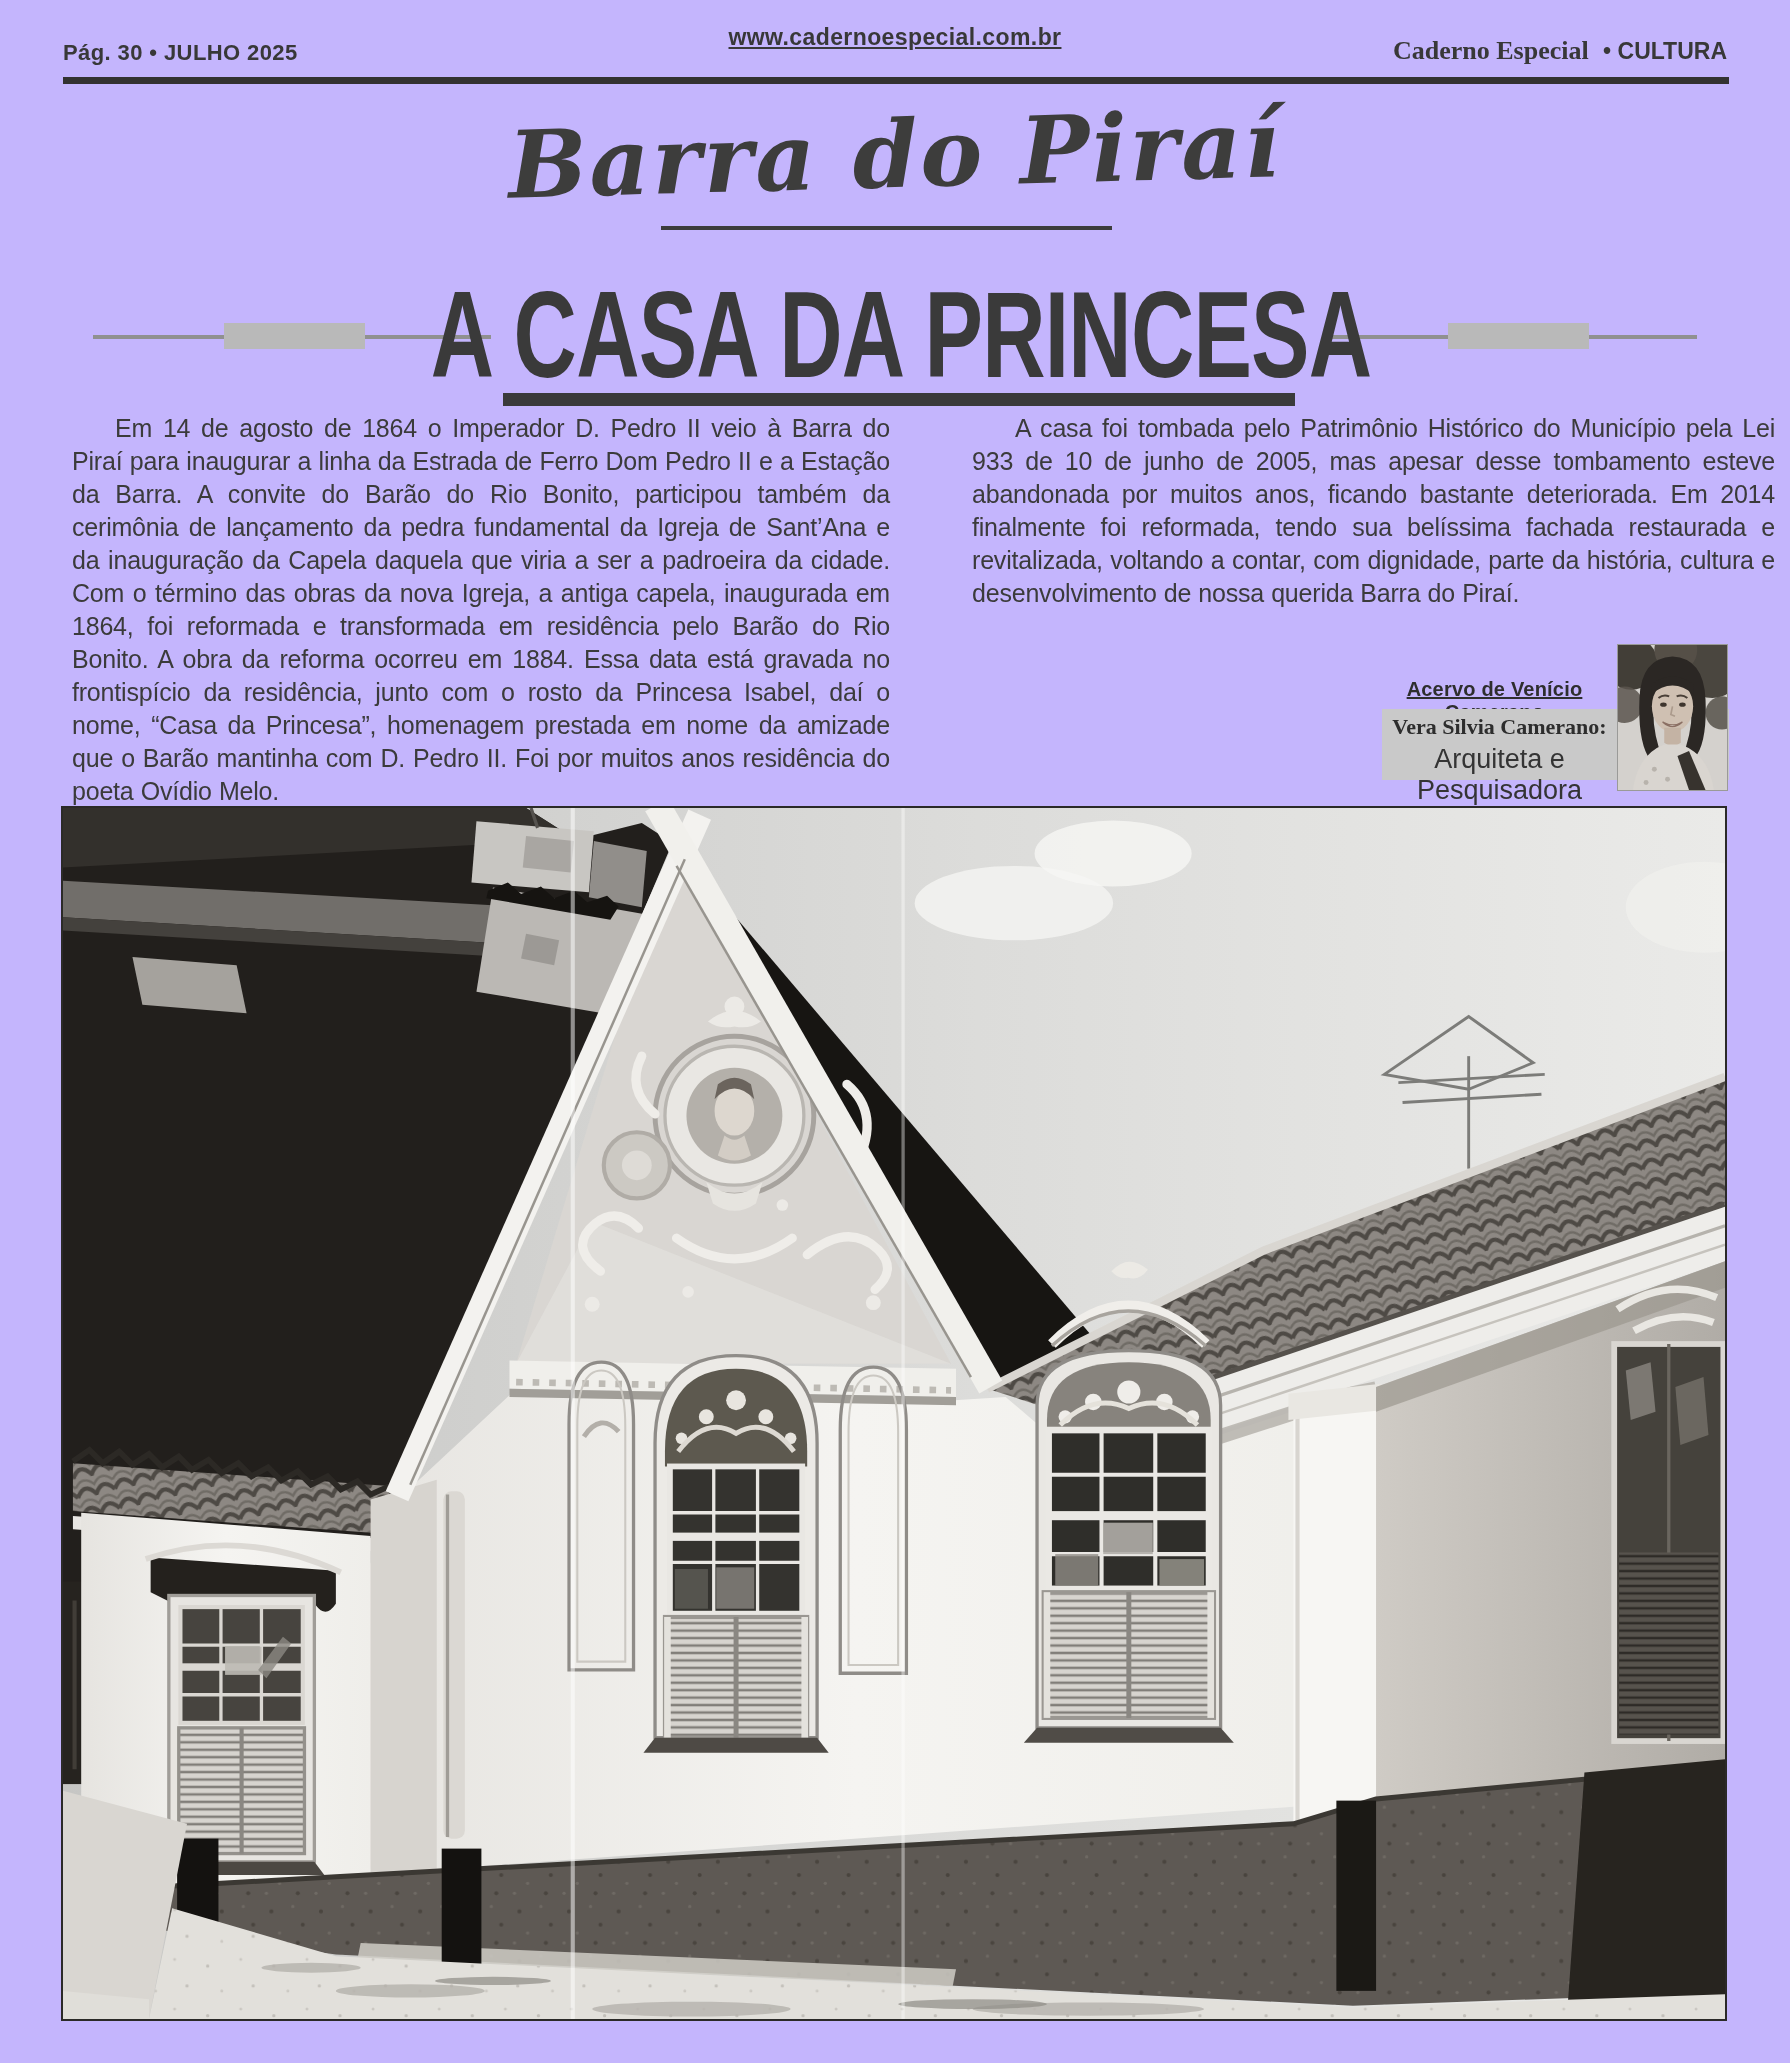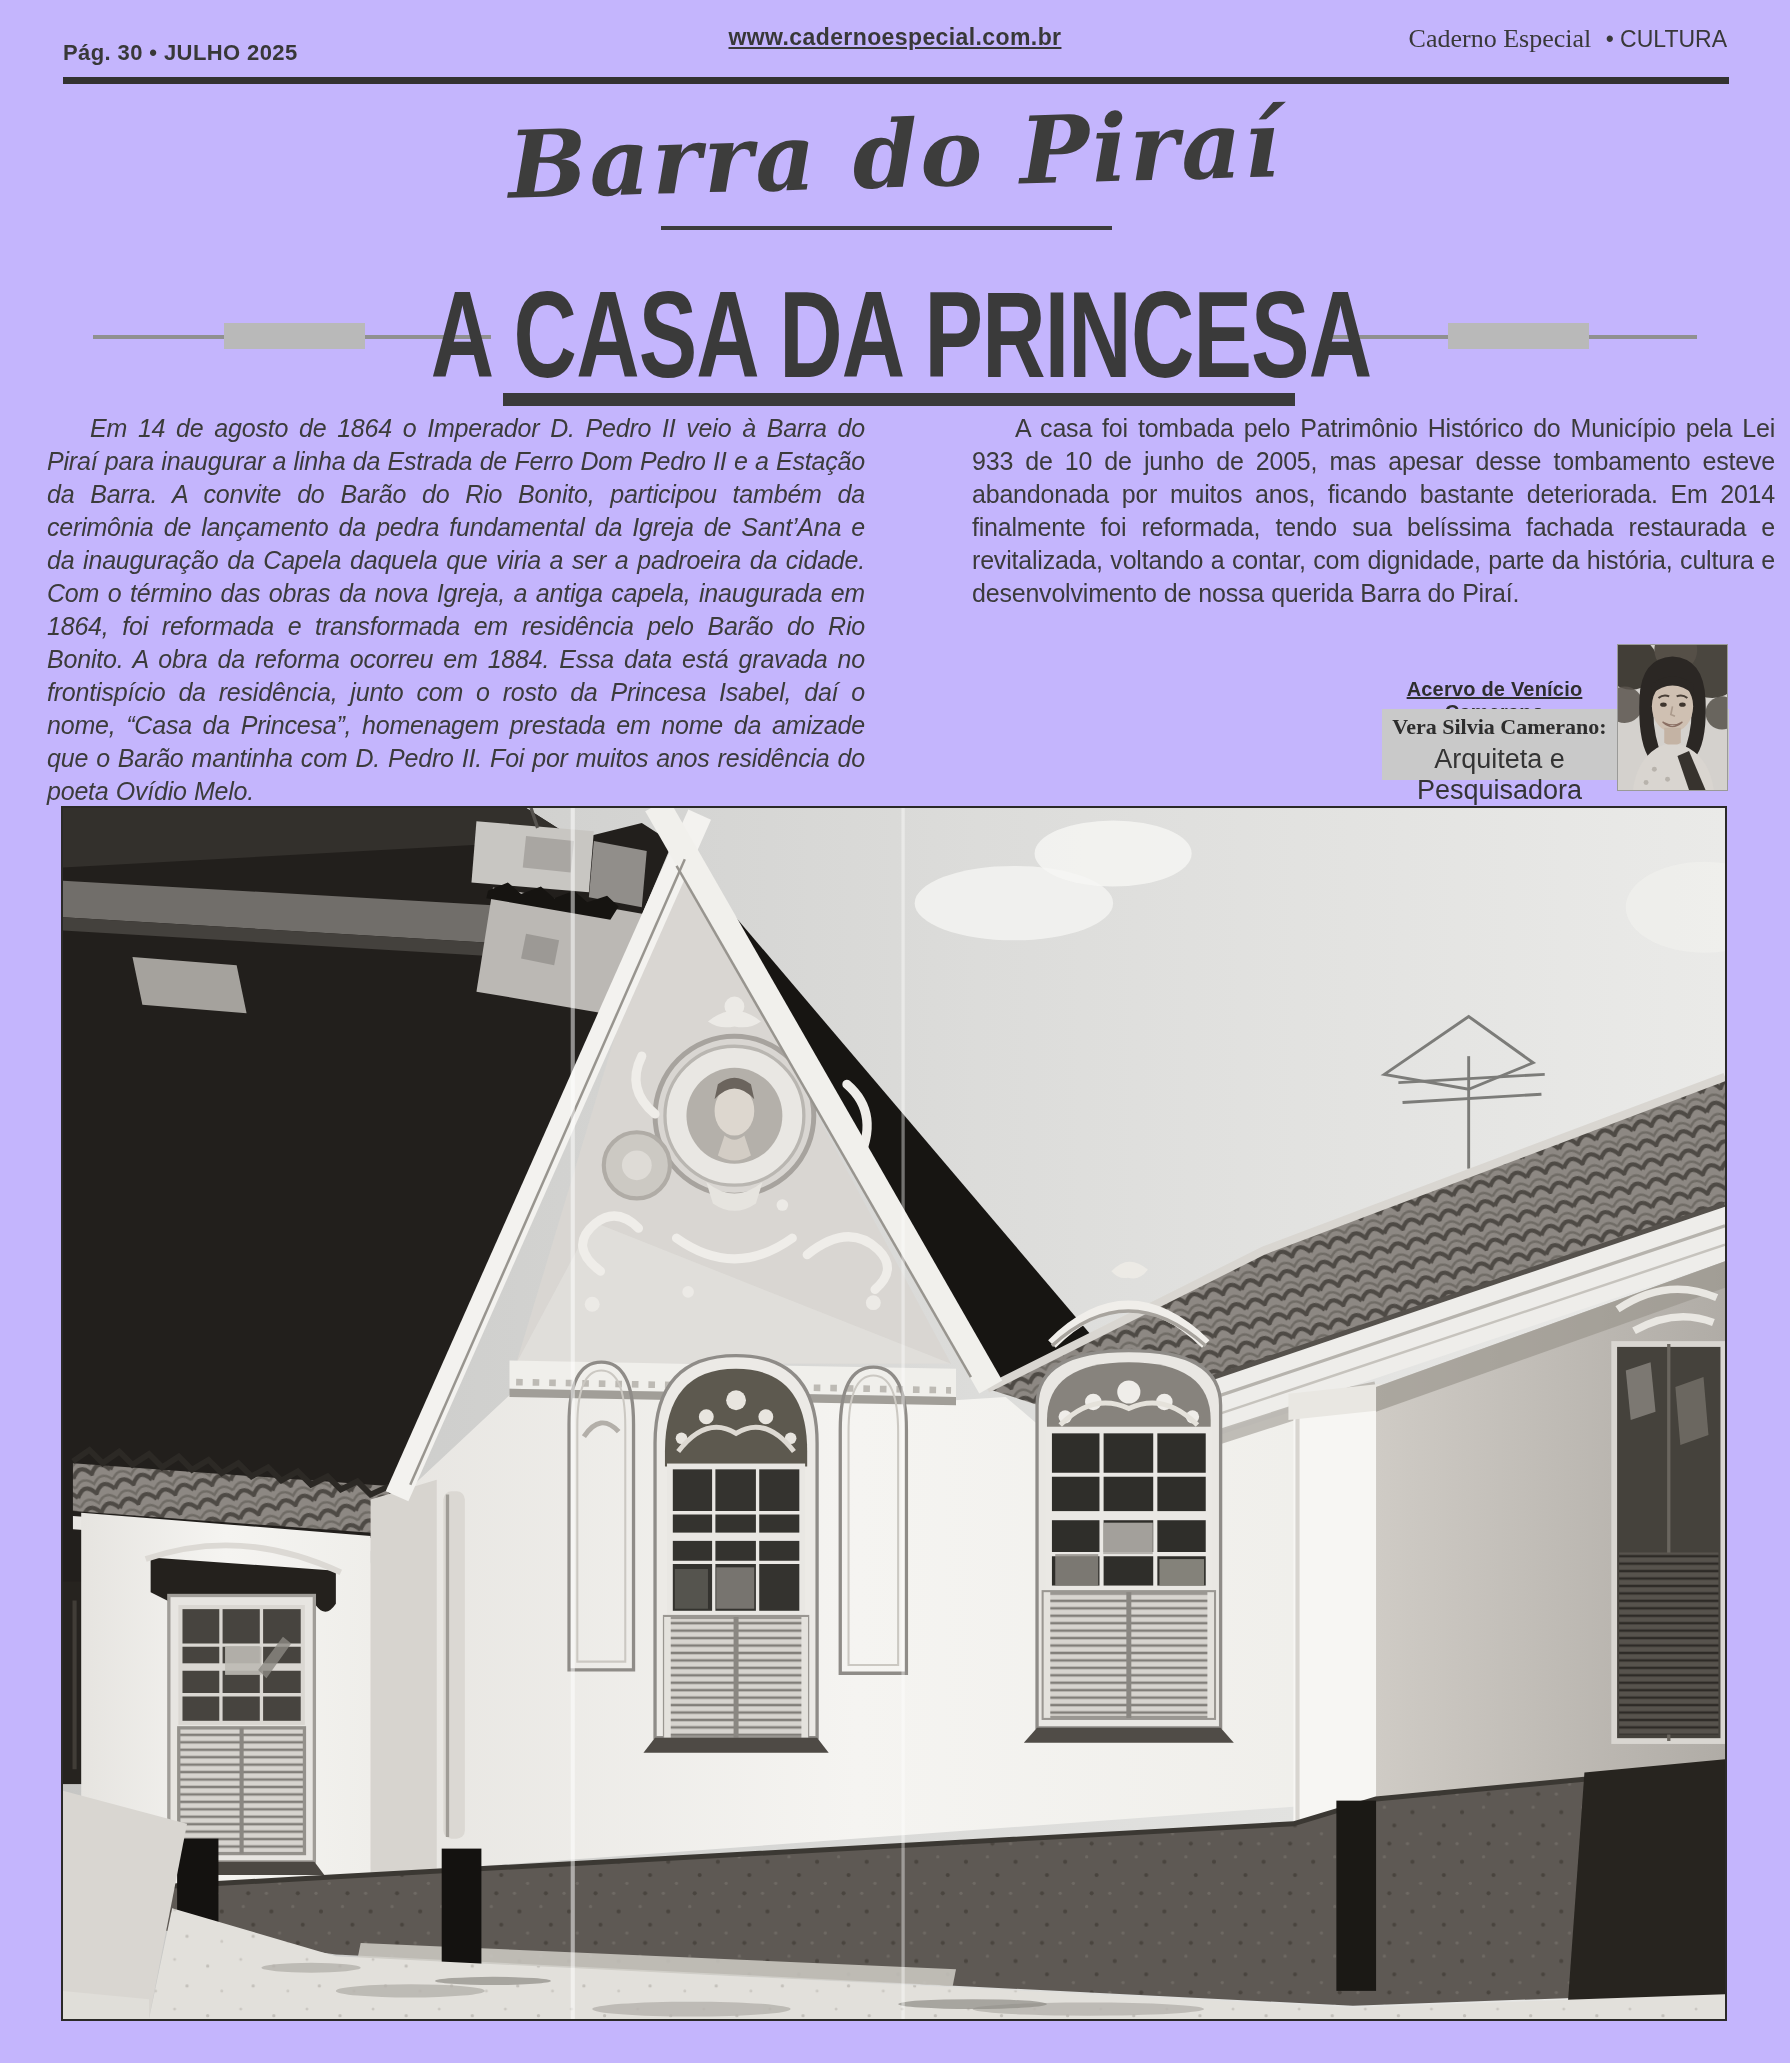--- a/index.html
+++ b/index.html
@@ -3,21 +3,21 @@
 <meta charset="utf-8">
 <style>
   html,body{margin:0;padding:0;background:#e8e8e8;}
   .page{
     position:relative;width:1790px;height:2064px;background:#c4b5fd;
     font-family:"Liberation Sans",sans-serif;color:#383838;overflow:hidden;
   }
   
   .hdr-left{position:absolute;left:63px;top:40px;font-size:22px;font-weight:bold;letter-spacing:0.4px;}
   .hdr-center{position:absolute;left:0;right:0;top:24px;text-align:center;font-size:23px;font-weight:bold;text-decoration:underline;letter-spacing:0.4px;}
-  .hdr-right{position:absolute;right:63px;top:24px;font-size:22px;font-weight:normal;text-align:left;white-space:nowrap;}
+  .hdr-right{position:absolute;right:63px;top:36px;font-size:22px;font-weight:bold;text-align:left;white-space:nowrap;}
   .hdr-right .serif{font-family:"Liberation Serif",serif;font-size:26px;}
   .hdr-right .sans{font-family:"Liberation Sans",sans-serif;font-size:23px;margin-left:8.3px;}
   .hdr-rule{position:absolute;left:63px;width:1666px;top:77px;height:7.4px;background:#333231;}
   
   .script-title{
     position:absolute;left:0;right:0;top:93px;text-align:center;
     font-family:"DejaVu Serif",serif;font-style:italic;font-weight:bold;
     font-size:93px;line-height:124px;color:#3d3d3c;letter-spacing:2.5px;
     transform:rotate(-1.6deg);
   }
@@ -33,21 +33,21 @@
   .decor-line.left{left:93px;width:398px;}
   .decor-line.right{left:1323px;width:374px;}
   .decor-block{position:absolute;top:323px;width:141px;height:26px;background:#b9b9b9;}
   .decor-block.left{left:224px;}
   .decor-block.right{left:1448px;}
   
   .col{
     position:absolute;top:412px;font-size:25px;line-height:33px;text-align:justify;
     text-indent:43px;color:#3b3b3b;letter-spacing:-0.2px;word-spacing:0.4px;
   }
-  .col-left{left:47px;width:818px;font-style:italic;}
+  .col-left{left:72px;width:818px;}
   .col-right{left:972px;width:803px;}
   
   .credit-source{
     position:absolute;left:1372px;top:678px;width:245px;text-align:center;
     font-size:20px;font-weight:bold;text-decoration:underline;color:#2e2e2e;letter-spacing:0.2px;
   }
   .credit-box{position:absolute;left:1382px;top:709px;width:347px;height:71px;background:#c9c9c9;}
   .credit-name{position:absolute;left:1382px;top:714px;width:235px;text-align:center;font-size:22px;font-weight:bold;color:#2d2d2d;font-family:Liberation Serif, serif;}
   .credit-role{position:absolute;left:1382px;top:744px;width:235px;text-align:center;font-size:27px;color:#343434;}
   .author-photo{position:absolute;left:1617px;top:644px;width:109px;height:145px;border:0.8px solid #9a9a98;}

